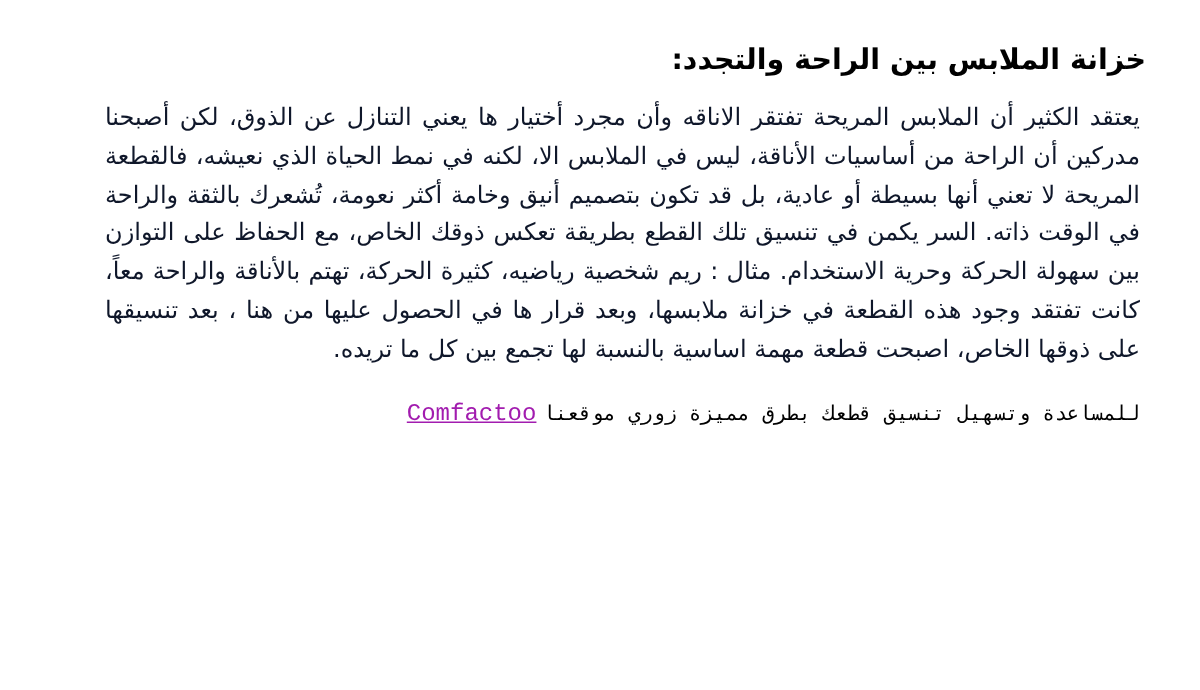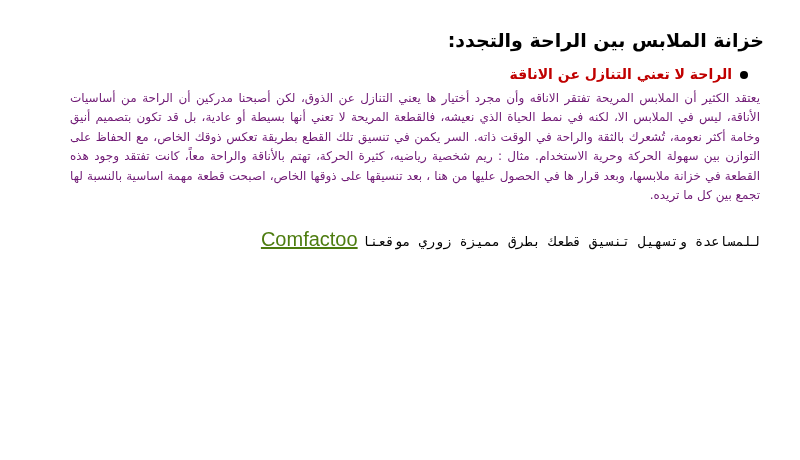--- a/index.html
+++ b/index.html
@@ -46,22 +46,22 @@
     margin-left: 8px;
     flex: 0 0 auto;
   }
   .bullet-text {
     font-size: 14px;
     font-weight: bold;
     color: #c00000;
     line-height: 1.3;
   }
   .body-par {
-    font-size: 12px;
-    color: #701a75;
+    font-size: 16px;
+    color: #0f172a;
     line-height: 1.62;
     text-align: justify;
     text-justify: inter-word;
     margin: 0 0 0 0;
     padding: 0 4px 0 0;
   }
   .spacer-sm {
     height: 14px;
   }
   .closing-par {
@@ -74,43 +74,39 @@
   }
   .link-line {
     font-size: 13.5px;
     color: #000000;
     line-height: 1.75;
     text-align: right;
     padding: 0 4px 0 0;
     margin-top: 2px;
   }
   .brand-link {
-    color: #4d7c0f;
+    color: #a21caf;
     text-decoration: underline;
     direction: ltr;
     display: inline-block;
-    font-family: Liberation Sans, sans-serif;
-    font-size: 20px;
+    font-family: Liberation Mono, monospace;
+    font-size: 16px;
   }
   .link-tail {
     display: inline-block;
     font-family: Liberation Mono, monospace;
   }
 </style>
 </head>
 <body>
 
 <div class="page">
 
   <h1 class="doc-title">خزانة الملابس بين الراحة والتجدد:</h1>
 
-  <div class="bullet-row">
-    <span class="bullet-dot"></span>
-    <span class="bullet-text">الراحة لا تعني التنازل عن الاناقة</span>
-  </div>
 
   <p class="body-par">يعتقد الكثير أن الملابس المريحة تفتقر الاناقه وأن مجرد أختيار ها يعني التنازل عن الذوق، لكن أصبحنا مدركين أن الراحة من أساسيات الأناقة، ليس في الملابس الا، لكنه في نمط الحياة الذي نعيشه، فالقطعة المريحة لا تعني أنها بسيطة أو عادية، بل قد تكون بتصميم أنيق وخامة أكثر نعومة، تُشعرك بالثقة والراحة في الوقت ذاته. السر يكمن في تنسيق تلك القطع بطريقة تعكس ذوقك الخاص، مع الحفاظ على التوازن بين سهولة الحركة وحرية الاستخدام. مثال : ريم شخصية رياضيه، كثيرة الحركة، تهتم بالأناقة والراحة معاً، كانت تفتقد وجود هذه القطعة في خزانة ملابسها، وبعد قرار ها في الحصول عليها من هنا ، بعد تنسيقها على ذوقها الخاص، اصبحت قطعة مهمة اساسية  بالنسبة لها تجمع بين كل ما تريده.</p>
 
   <div class="spacer-sm"></div>
 
 
   <div class="link-line">
     <span class="link-tail">للمساعدة وتسهيل تنسيق قطعك بطرق مميزة زوري موقعنا</span>
     <a class="brand-link" href="#">Comfactoo</a>
   </div>

